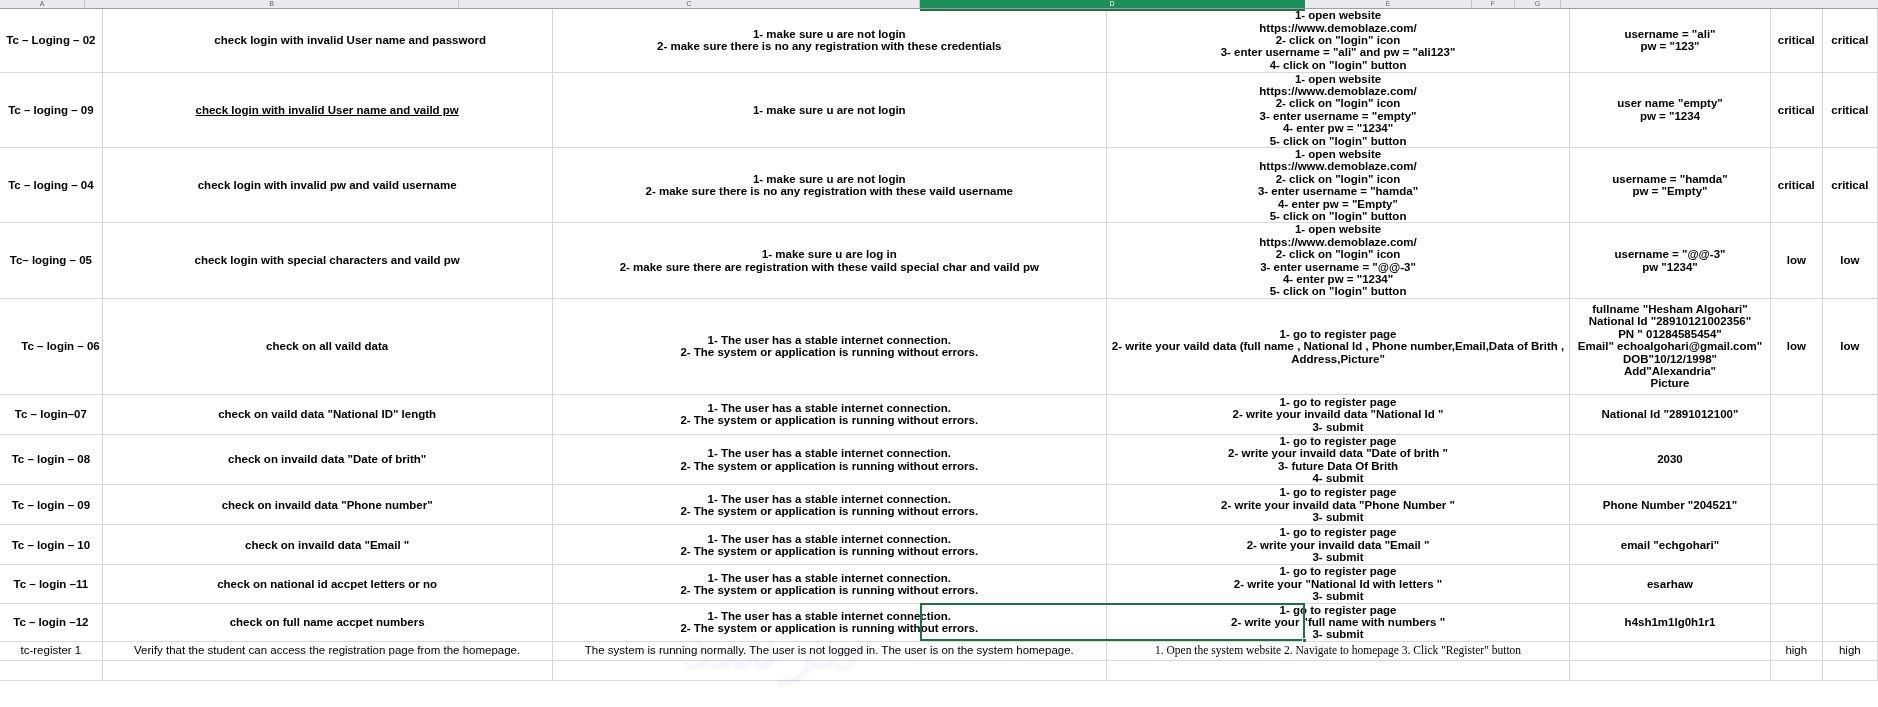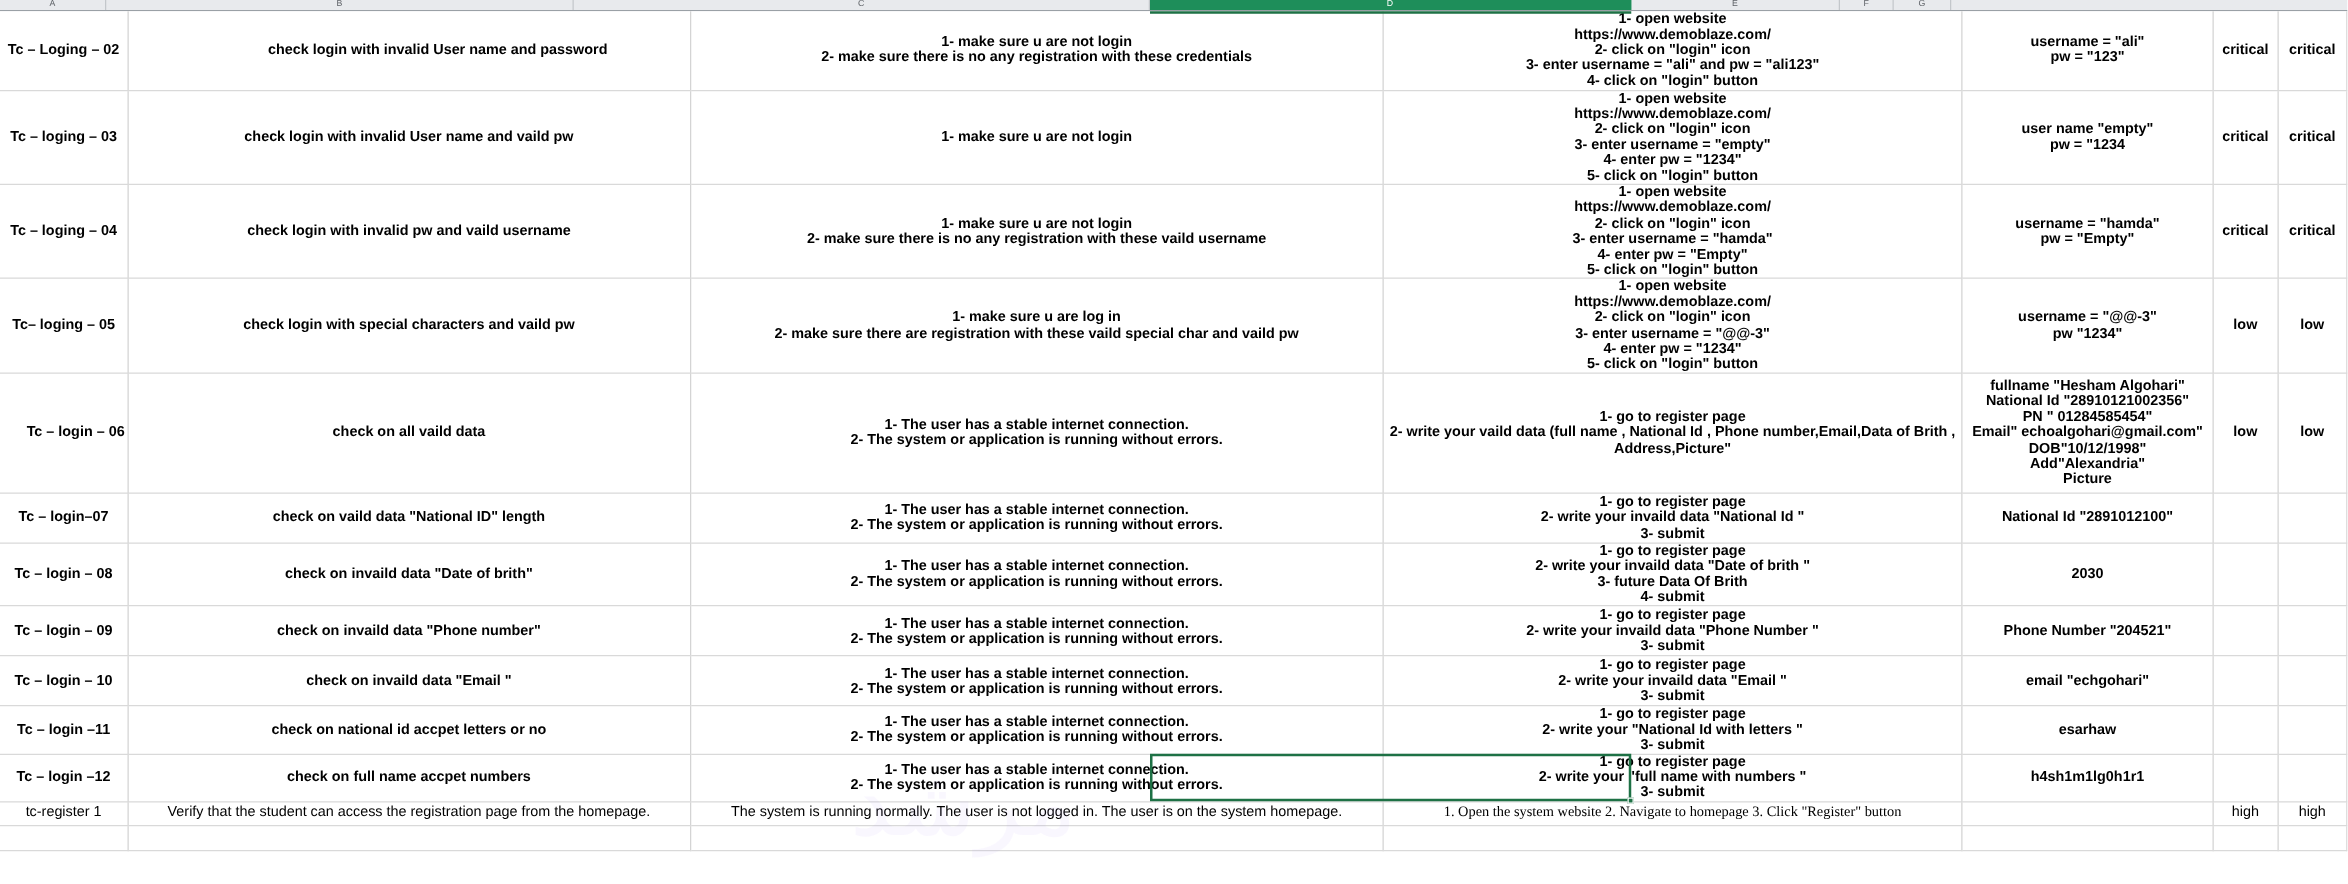--- a/index.html
+++ b/index.html
@@ -126,23 +126,23 @@
           </td>
           <td class="c-f" style="width: 43px;">
             <span class="cellline">critical</span>
           </td>
           <td class="c-g" style="width: 46px;">
             <span class="cellline">critical</span>
           </td>
         </tr>
         <tr class="r-bold" style="height: 70px;">
           <td class="c-a" style="width: 85px;">
-            <span class="cellline">Tc – loging – 03</span>
-          </td>
-          <td class="c-b" style="width: 374px;">
+            <span class="cellline">Tc – loging – 09</span>
+          </td>
+          <td class="c-b" style="width: 374px; text-decoration: underline;">
             <span class="cellline">check login with invalid User name  and vaild pw</span>
           </td>
           <td class="c-c" style="width: 461px;">
             <span class="cellline">1- make sure u are not login</span>
           </td>
           <td class="c-d" style="width: 385px;">
             <span class="cellline">1- open website</span>
             <span class="cellline">https://www.demoblaze.com/</span>
             <span class="cellline">2- click on "login" icon</span>
             <span class="cellline">3- enter username = "empty"</span>

